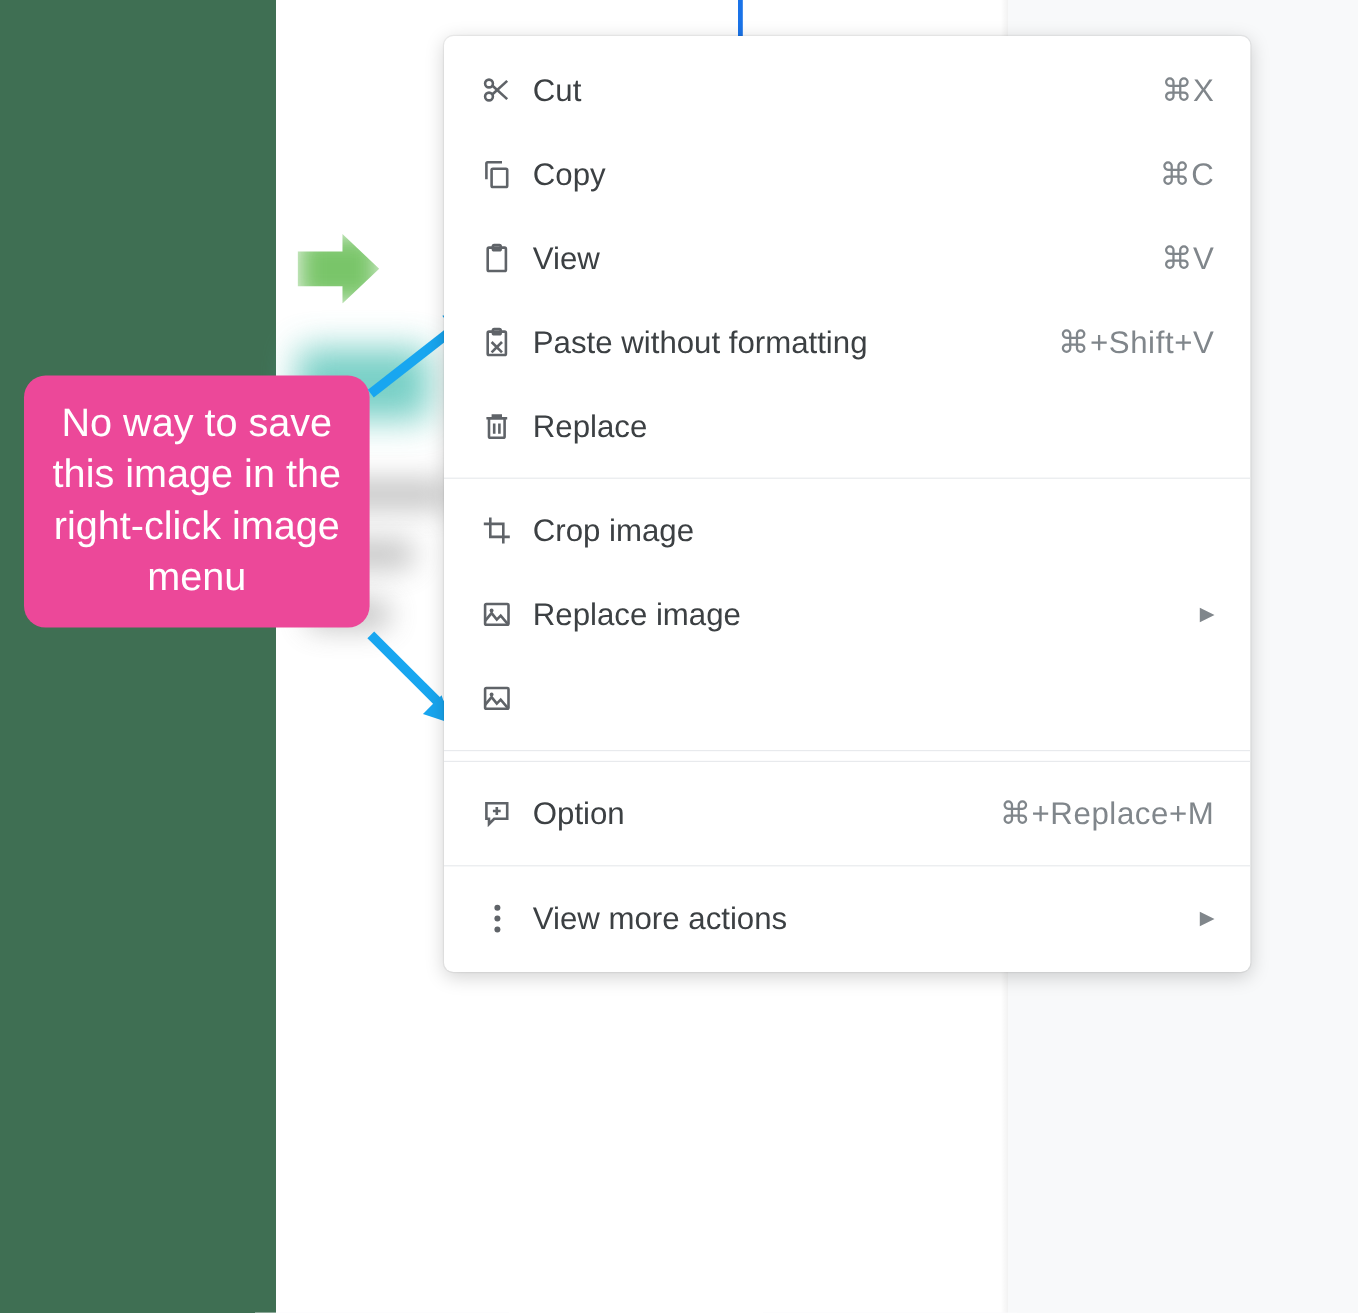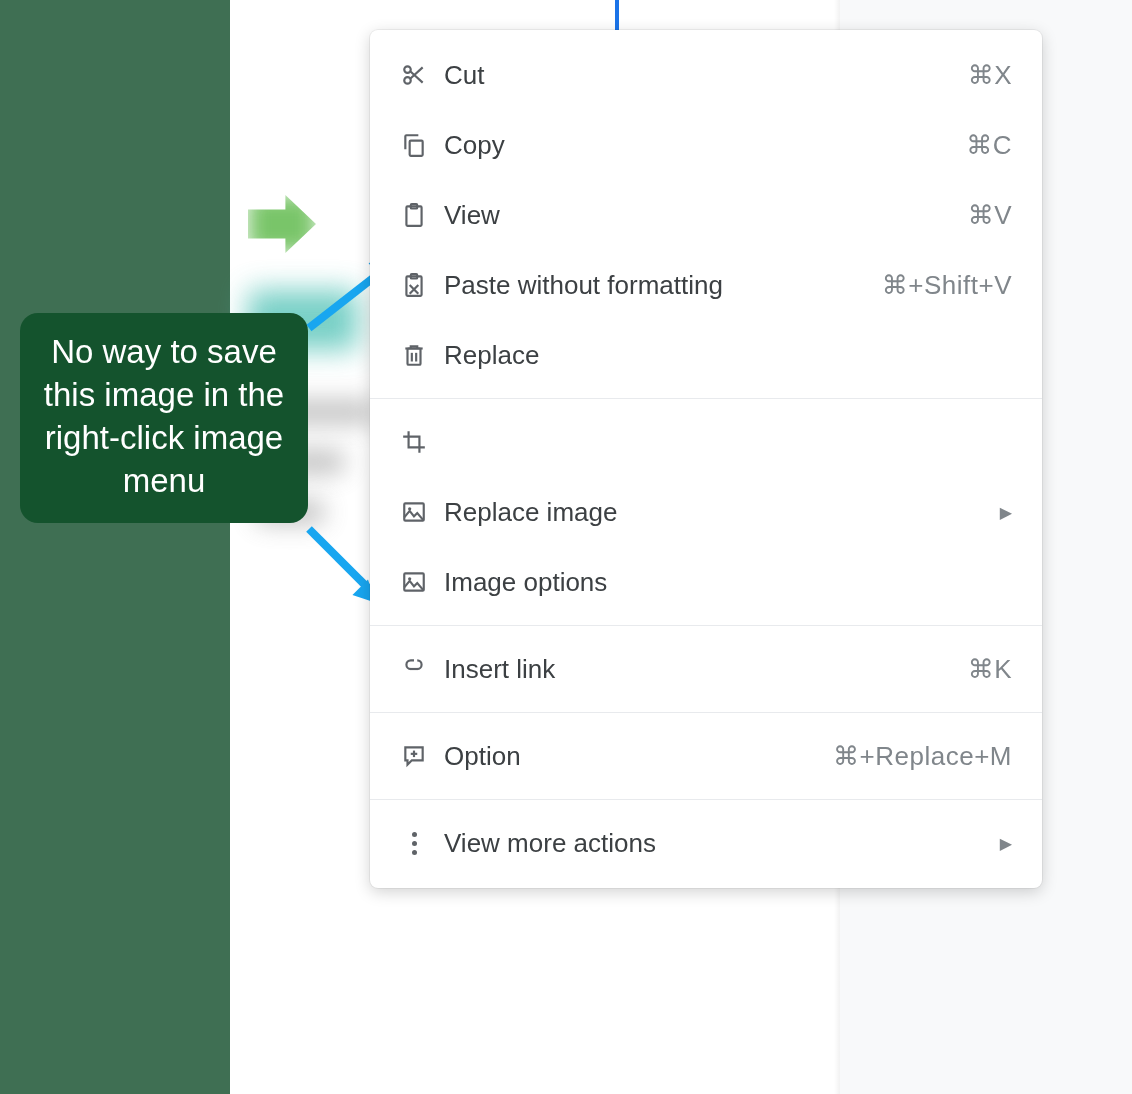--- a/index.html
+++ b/index.html
@@ -71,21 +71,21 @@
       border-radius:10px;
       opacity:.45;
     }
 
     
     .callout{
       position:absolute;
       left:20px;
       top:313px;
       width:288px;
-      background:#14532d;
+      background:#ec4899;
       color:#ffffff;
       font-size:33px;
       line-height:1.3;
       text-align:center;
       padding:18px 14px 20px;
       border-radius:18px;
       font-weight:400;
     }
     
     .arrow-line{
@@ -258,20 +258,21 @@
 
   <div class="menu-divider"></div>
 
   <div class="menu-item">
     <span class="icon">
       <svg viewBox="0 0 24 24">
           <path d="M7 2 V17 H22"></path>
           <path d="M2 7 H17 V22"></path>
         </svg>
     </span>
+    <span class="label">Crop image</span>
     <span class="shortcut"></span>
   </div>
 
   <div class="menu-item">
     <span class="icon">
       <svg viewBox="0 0 24 24">
           <rect x="3" y="4" width="18" height="16" rx="1"></rect>
           <path d="M3 17 l5-6 4 5 3-3 6 7"></path>
           <circle cx="8" cy="9" r="1.5" fill="#5f6368" stroke="none"></circle>
         </svg>
@@ -281,38 +282,26 @@
   </div>
 
   <div class="menu-item">
     <span class="icon">
       <svg viewBox="0 0 24 24">
           <rect x="3" y="4" width="18" height="16" rx="1"></rect>
           <path d="M3 17 l5-6 4 5 3-3 6 7"></path>
           <circle cx="8" cy="9" r="1.5" fill="#5f6368" stroke="none"></circle>
         </svg>
     </span>
-    <span class="label">Image options</span>
     <span class="shortcut"></span>
   </div>
 
 
   <div class="menu-divider"></div>
 
-  <div class="menu-item">
-    <span class="icon">
-      <svg viewBox="0 0 24 24">
-          <path d="M9 12 a4 4 0 0 1 0-8 h3"></path>
-          <path d="M15 12 a4 4 0 0 1 0 8 h-3" transform="translate(0 -8)"></path>
-          <path d="M8 12 h8"></path>
-        </svg>
-    </span>
-    <span class="label">Insert link</span>
-    <span class="shortcut">⌘K</span>
-  </div>
 
   <div class="menu-divider"></div>
 
   <div class="menu-item">
     <span class="icon">
       <svg viewBox="0 0 24 24">
           <path d="M4 4 h16 v12 h-10 l-4 4 v-4 h-2 z"></path>
           <line x1="12" y1="7" x2="12" y2="13"></line>
           <line x1="9" y1="10" x2="15" y2="10"></line>
         </svg>

